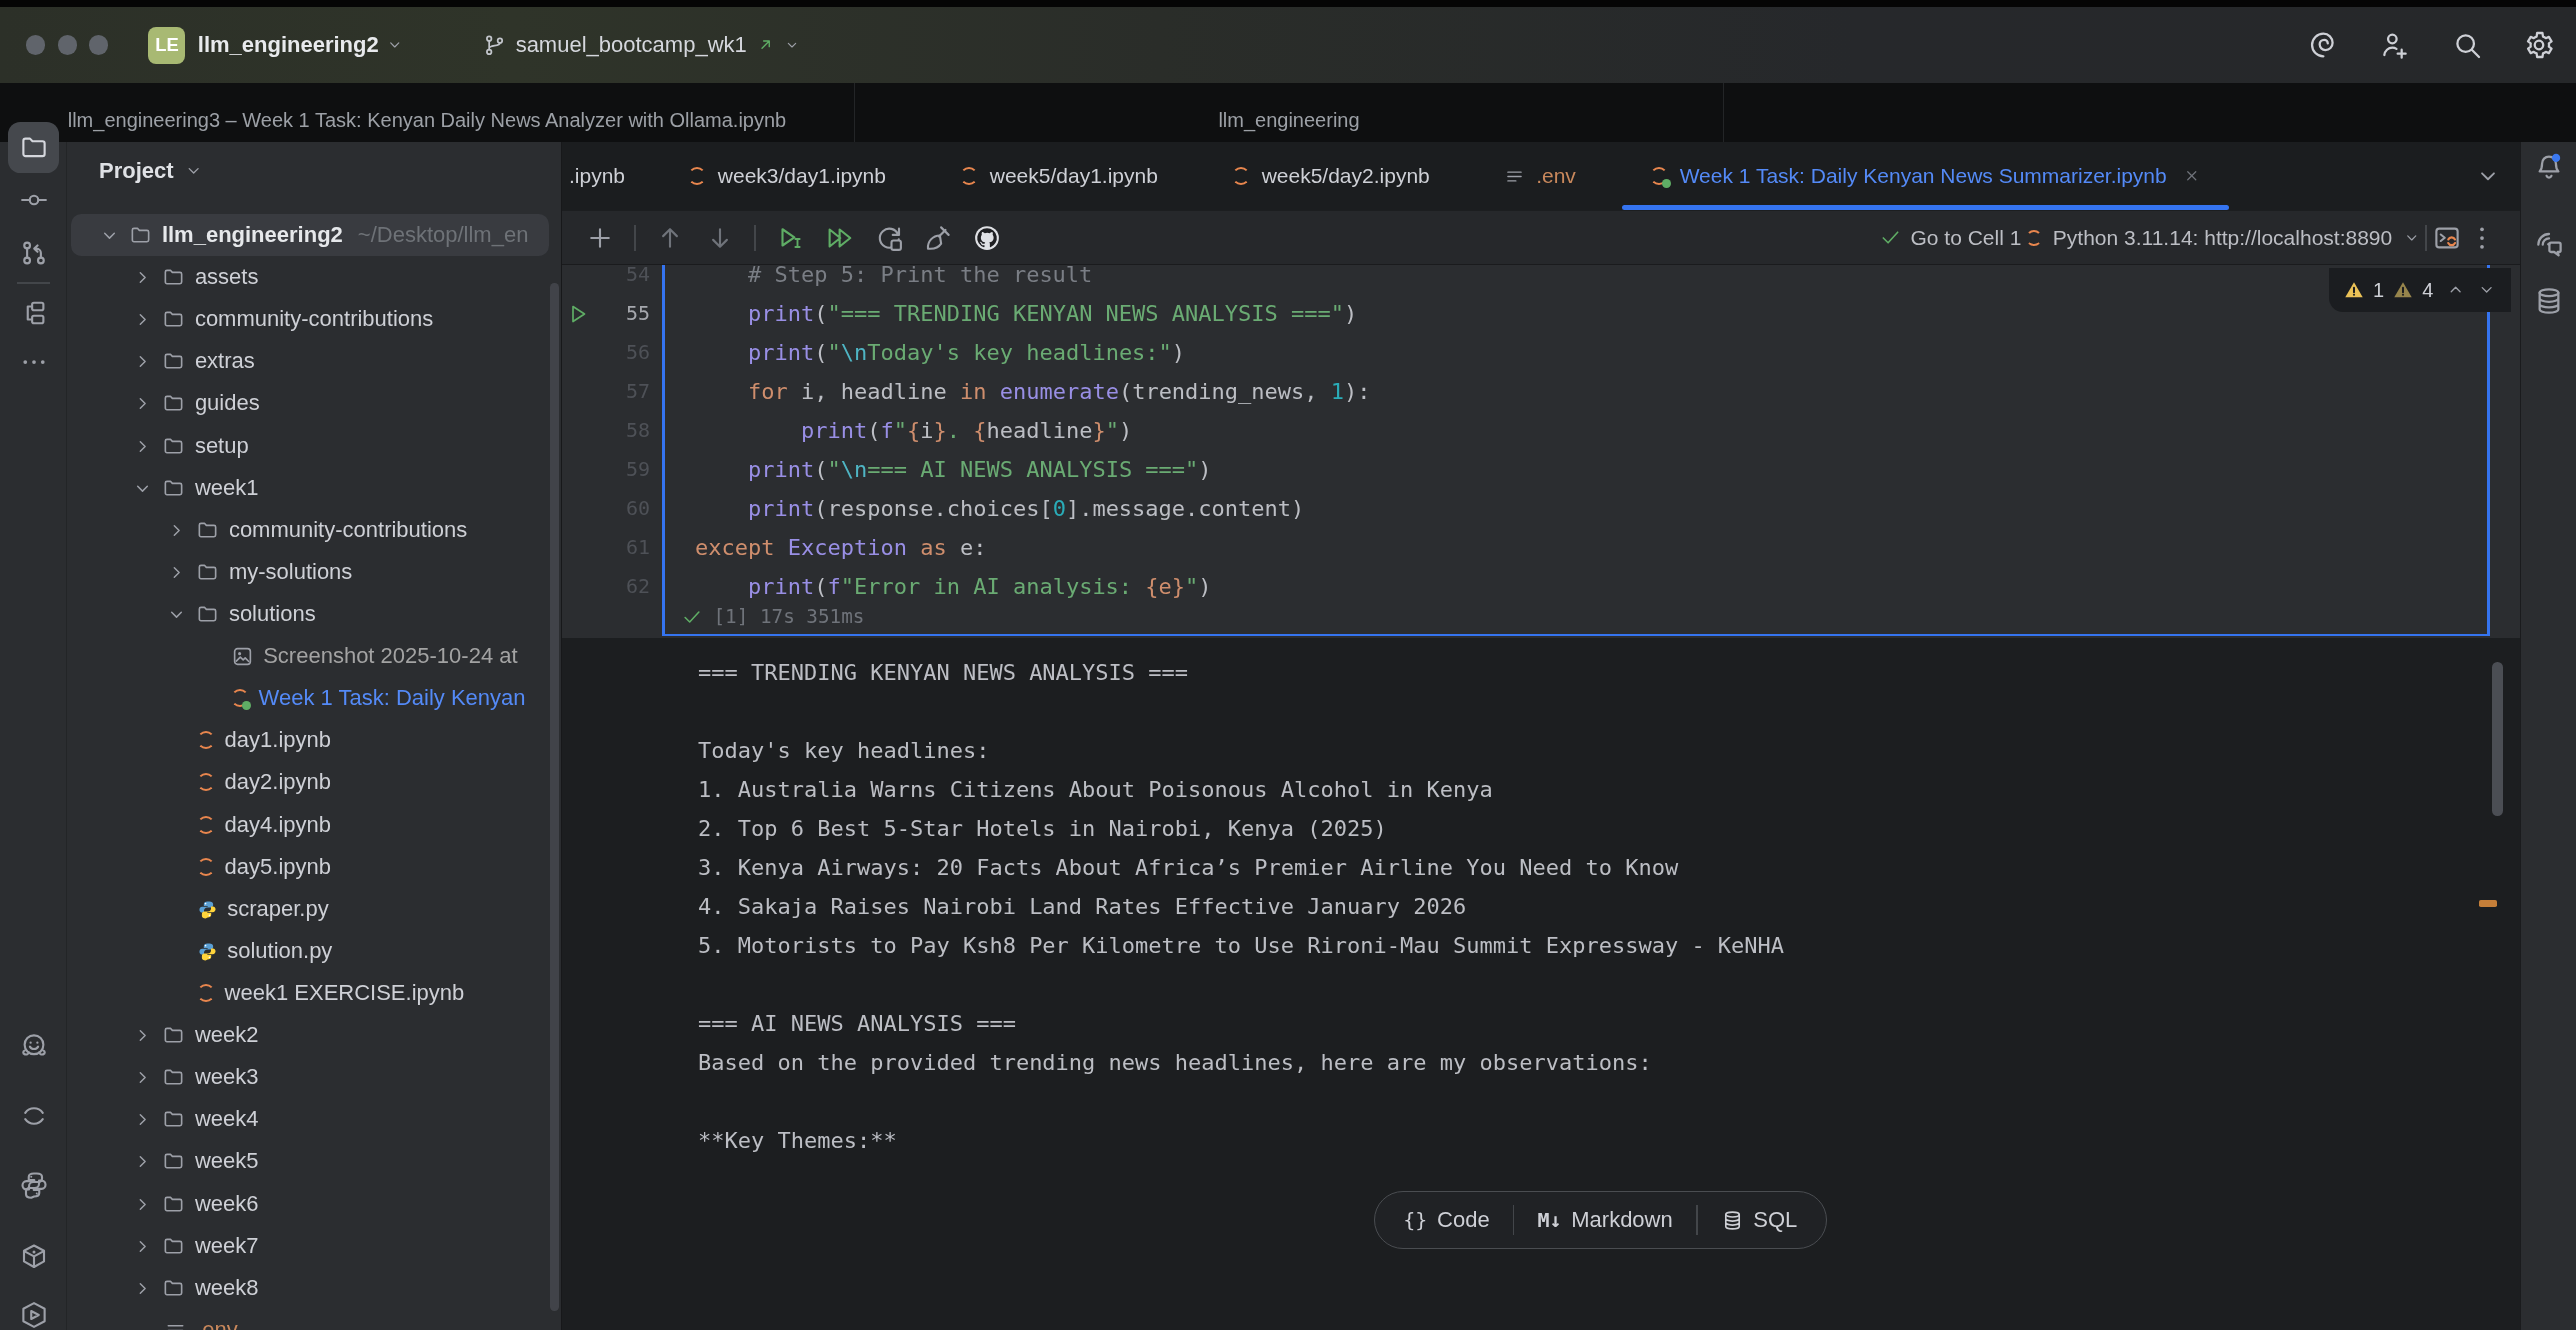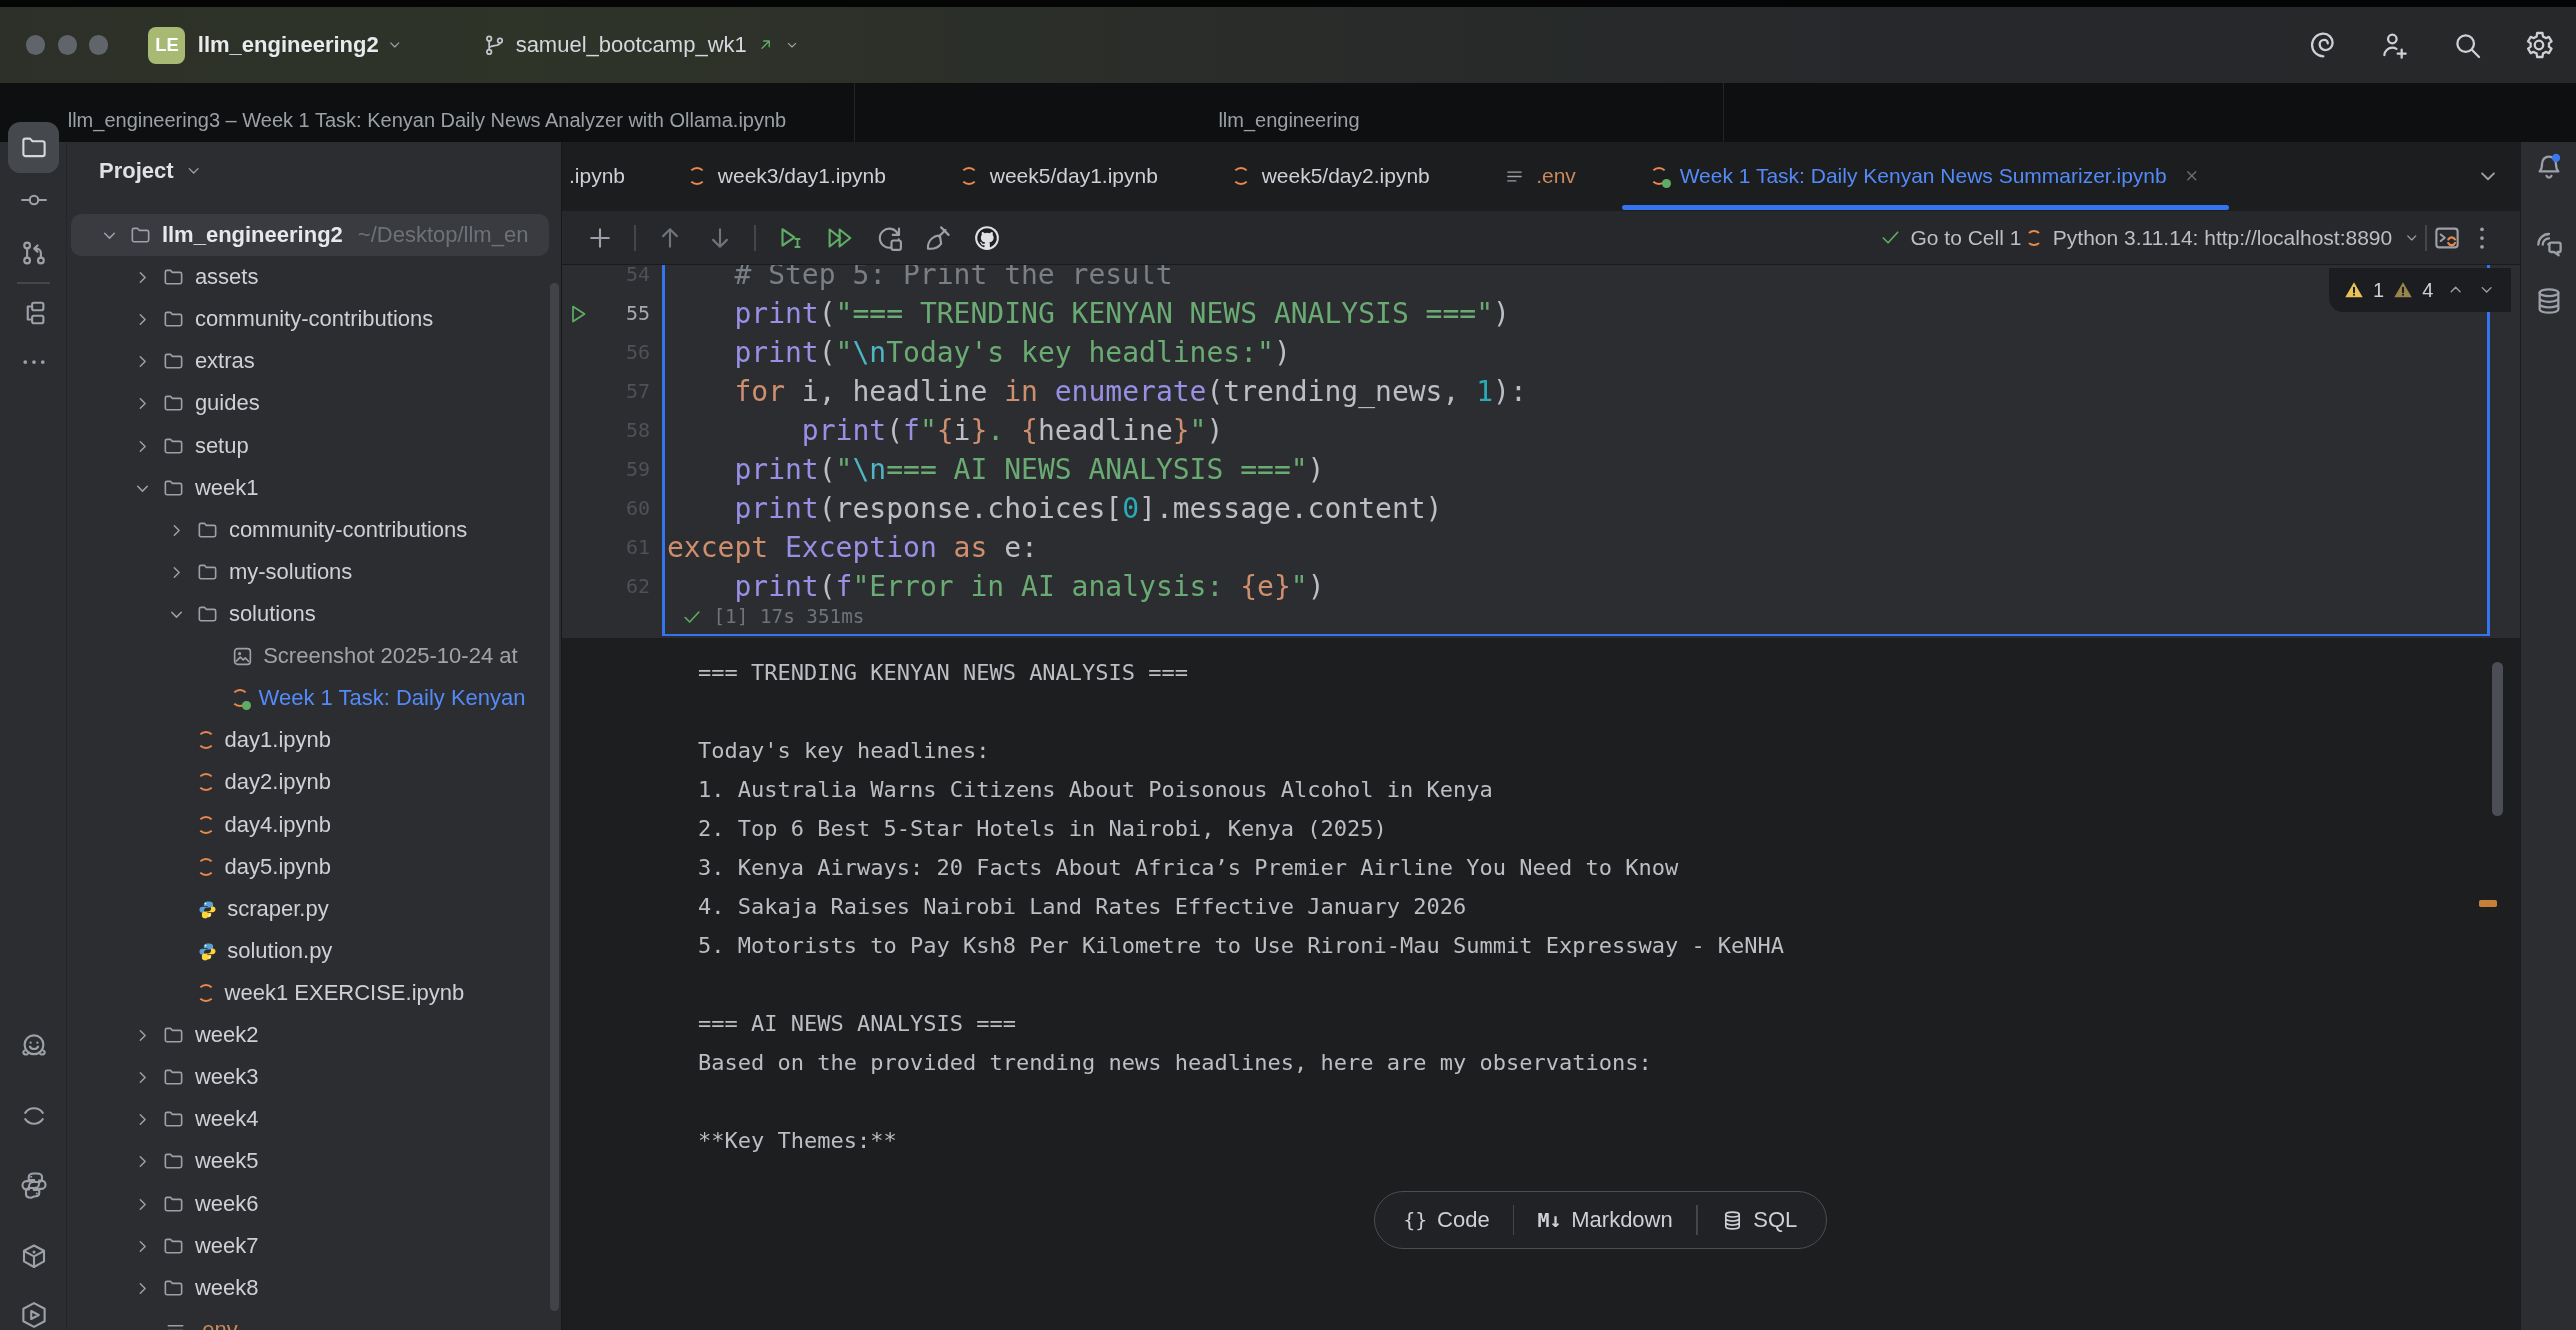--- a/index.html
+++ b/index.html
@@ -83,22 +83,22 @@
 
   
   .cellband{position:absolute;left:562px;top:265px;width:1958px;height:373px;background:#2B2D30;overflow:hidden}
   .bl-left{position:absolute;left:100px;top:0;bottom:1.8px;width:2.6px;background:var(--accent)}
   .bl-right{position:absolute;left:1925px;top:0;bottom:1.8px;width:2.6px;background:var(--accent)}
   .bl-bottom{position:absolute;left:100px;width:1828px;bottom:1.8px;height:2.6px;background:var(--accent)}
   .gutter{position:absolute;left:0;top:-9.7px;width:88px;text-align:right;
     font-family:"DejaVu Sans Mono",monospace;font-size:20px;line-height:39px;color:#4E5157;white-space:pre}
   .gutter .cur{color:#A6A8AE}
   .runarrow{position:absolute;left:5.3px;top:37px;width:24px;height:24px;color:var(--green)}
-  .codepre{position:absolute;left:105px;top:-9.7px;font-family:"DejaVu Sans Mono",monospace;
-    font-size:28px;line-height:39px;white-space:pre;color:#BCBEC4}
+  .codepre{position:absolute;left:133px;top:-9.7px;font-family:"DejaVu Sans Mono",monospace;
+    font-size:22px;line-height:39px;white-space:pre;color:#BCBEC4}
   .tx{color:#BCBEC4}.cm{color:#7A7E85}.kw{color:#CF8E6D}.fn{color:#998FE5}
   .str{color:#6AAB73}.esc{color:#4FB5C4}.num{color:#2AACB8}.br{color:#CF8E6D}
   .execline{position:absolute;left:119px;top:340px;display:flex;align-items:center;gap:10.5px;
     font-family:"DejaVu Sans Mono",monospace;font-size:19.3px;color:#6F737A}
   .execline .icn{width:22px;height:22px;color:var(--green)}
 
   
   .outpre{position:absolute;left:698px;top:653px;font-family:"DejaVu Sans Mono",monospace;
     font-size:22px;line-height:39px;white-space:pre;color:#BCBEC4}
 

